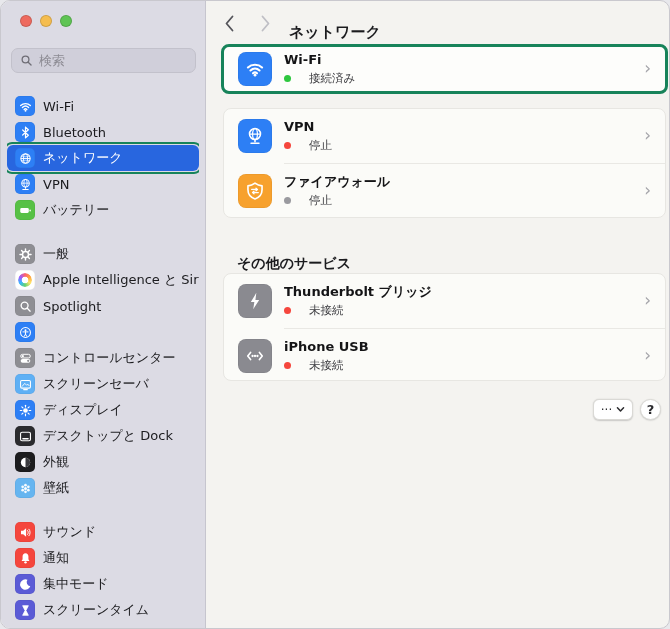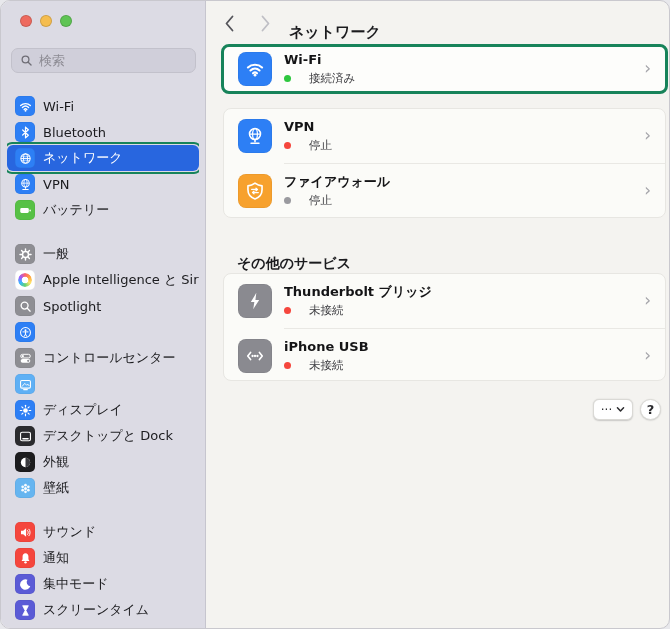--- a/index.html
+++ b/index.html
@@ -192,20 +192,21 @@
             <span>コントロールセンター</span>
           </div>
           <div class="item">
             <span class="tile" style="background:#5fb0f5;width:20px;height:20px;border-radius:5px">
               <svg width="15" height="15" viewBox="0 0 20 20">
                 <rect x="3.4" y="4.6" width="13.2" height="10.2" rx="1.8" fill="none" stroke="#fff" stroke-width="1.4"></rect>
                 <path d="M5.5 12.5 L9 8.5 L11.5 11 L13 9.5 L14.8 11.6" fill="none" stroke="#fff" stroke-width="1.2" stroke-linecap="round" stroke-linejoin="round"></path>
                 <line x1="7.5" y1="16.8" x2="12.5" y2="16.8" stroke="#fff" stroke-width="1.4" stroke-linecap="round"></line>
               </svg>
             </span>
+            <span>スクリーンセーバ</span>
           </div>
           <div class="item">
             <span class="tile" style="background:#2d7ff5;width:20px;height:20px;border-radius:5px">
               <svg width="15" height="15" viewBox="0 0 20 20">
                 <circle cx="10" cy="10" r="3.1" fill="#fff"></circle>
                 <g stroke="#fff" stroke-width="1.5" stroke-linecap="round">
                   <line x1="10" y1="3" x2="10" y2="5.2"></line>
                   <line x1="10" y1="14.8" x2="10" y2="17"></line>
                   <line x1="3" y1="10" x2="5.2" y2="10"></line>
                   <line x1="14.8" y1="10" x2="17" y2="10"></line>

